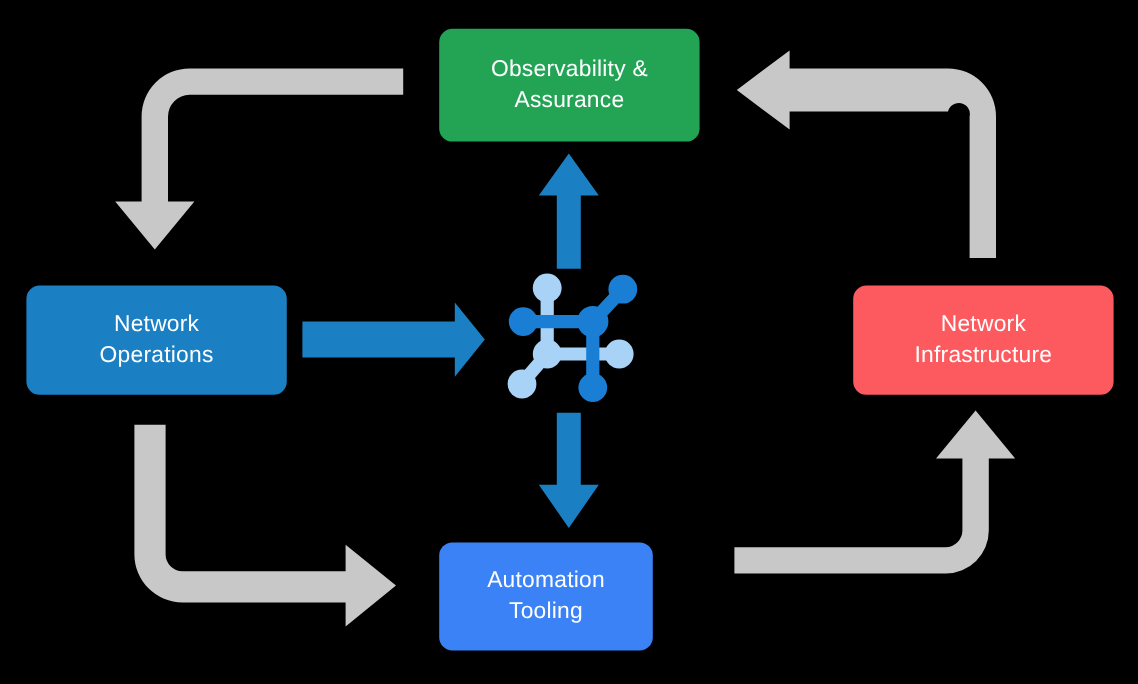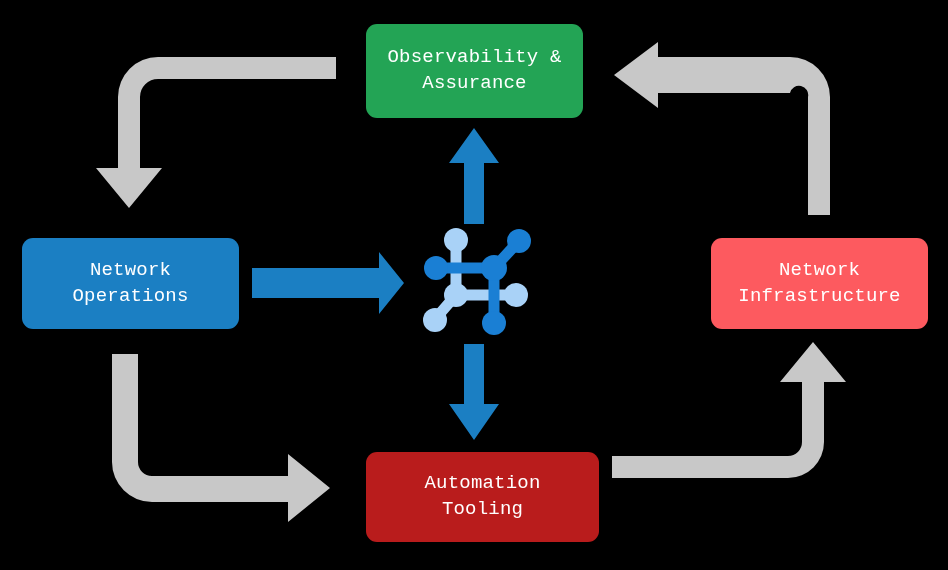--- a/index.html
+++ b/index.html
@@ -32,33 +32,33 @@
   }
   .node-label {
     white-space: pre-line;
     display: block;
   }
 
   
   #box-observability { left: 366px; top: 24px;  width: 217px; height: 94px; background: #23a455; }
   #box-network-ops   { left: 22px;  top: 238px; width: 217px; height: 91px; background: #1b7fc3; }
   #box-network-infra { left: 711px; top: 238px; width: 217px; height: 91px; background: #fd5a5f; }
-  #box-automation    { left: 366px; top: 452px; width: 233px; height: 90px; background: #b91c1c; }
+  #box-automation    { left: 366px; top: 452px; width: 178px; height: 90px; background: #3b82f6; }
 
   
   .layer {
     position: absolute;
     left: 0; top: 0;
     width: 948px;
     height: 570px;
     pointer-events: none;
   }
   .layer.under { z-index: 1; }
   .layer.over  { z-index: 3; }
-  .node-box { z-index: 2; font-family: Liberation Mono, monospace; }
+  .node-box { z-index: 2; }
 </style>
 </head>
 <body>
 
 <div id="canvas">
 
   <svg class="layer under" viewBox="0 0 948 570">
 
     <path fill="#c8c8c8" d="M 336 57
              L 158 57

